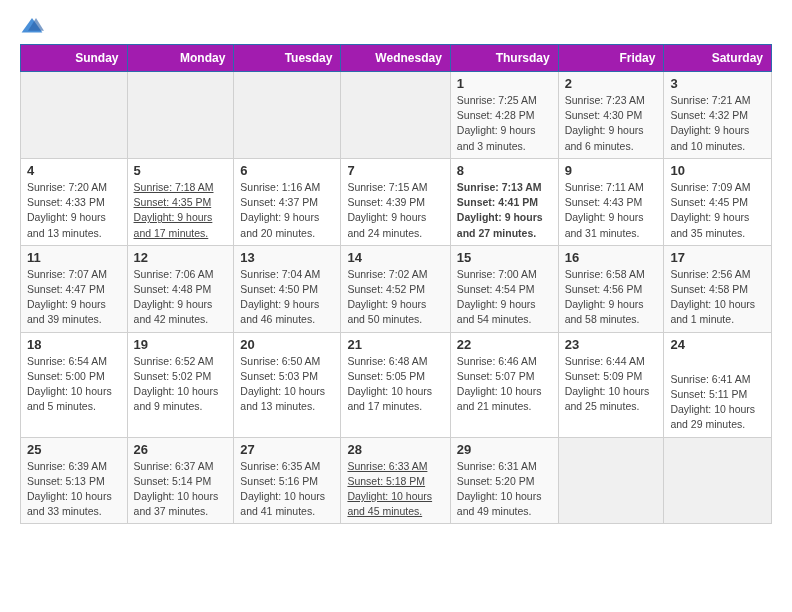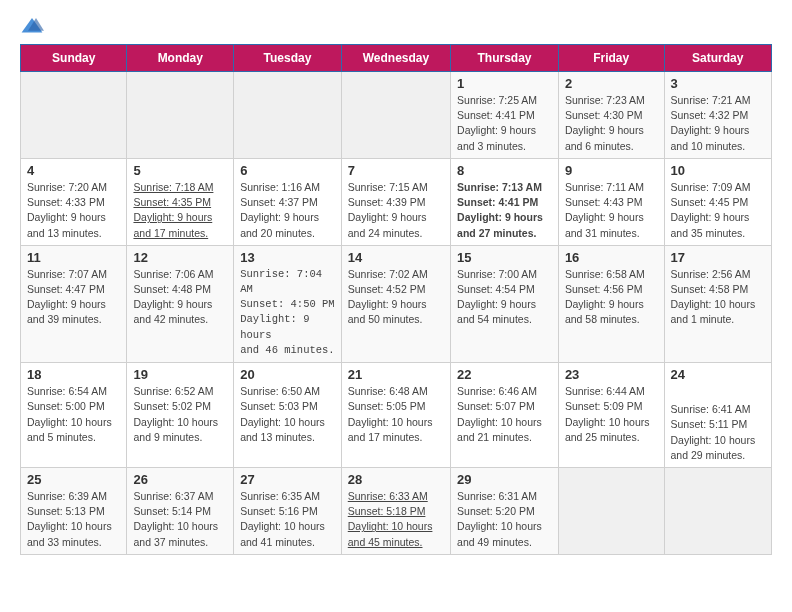--- a/index.html
+++ b/index.html
@@ -48,23 +48,23 @@
       font-size: 15px;
       color: #555;
       margin-top: 2px;
     }
     .calendar-table {
       width: 100%;
       border-collapse: collapse;
       font-size: 11px;
     }
     .calendar-table thead th {
-      background-color: #be185d;
+      background-color: #a21caf;
       color: #fff;
-      text-align: center;
+      text-align: right;
       padding: 6px 8px;
       font-size: 12px;
       font-weight: bold;
       border: 1px solid #2d6aad;
     }
     .calendar-table tbody td {
       border: 1px solid #d0d0d0;
       vertical-align: top;
       padding: 4px 6px;
       width: 113px;
@@ -126,21 +126,21 @@
   </thead>
   <tbody id="calendar-body">
   <tr>
         <td class="empty-cell"></td>
         <td class="empty-cell"></td>
         <td class="empty-cell"></td>
         <td class="empty-cell"></td>
         <td>
           <span class="day-number">1</span>
           <div class="day-info" style="white-space: pre-line;">Sunrise: 7:25 AM
-Sunset: 4:41 PM
+Sunset: 4:28 PM
 Daylight: 9 hours
 and 3 minutes.</div>
         </td>
         <td>
           <span class="day-number">2</span>
           <div class="day-info" style="white-space: pre-line;">Sunrise: 7:23 AM
 Sunset: 4:30 PM
 Daylight: 9 hours
 and 6 minutes.</div>
         </td>
@@ -213,21 +213,21 @@
         </td>
         <td>
           <span class="day-number">12</span>
           <div class="day-info" style="white-space: pre-line;">Sunrise: 7:06 AM
 Sunset: 4:48 PM
 Daylight: 9 hours
 and 42 minutes.</div>
         </td>
         <td>
           <span class="day-number">13</span>
-          <div class="day-info" style="white-space: pre-line; font-family: Liberation Mono, monospace;">Sunrise: 7:04 AM
+          <div class="day-info" style="white-space: pre-line;">Sunrise: 7:04 AM
 Sunset: 4:50 PM
 Daylight: 9 hours
 and 46 minutes.</div>
         </td>
         <td>
           <span class="day-number">14</span>
           <div class="day-info" style="white-space: pre-line;">Sunrise: 7:02 AM
 Sunset: 4:52 PM
 Daylight: 9 hours
 and 50 minutes.</div>

